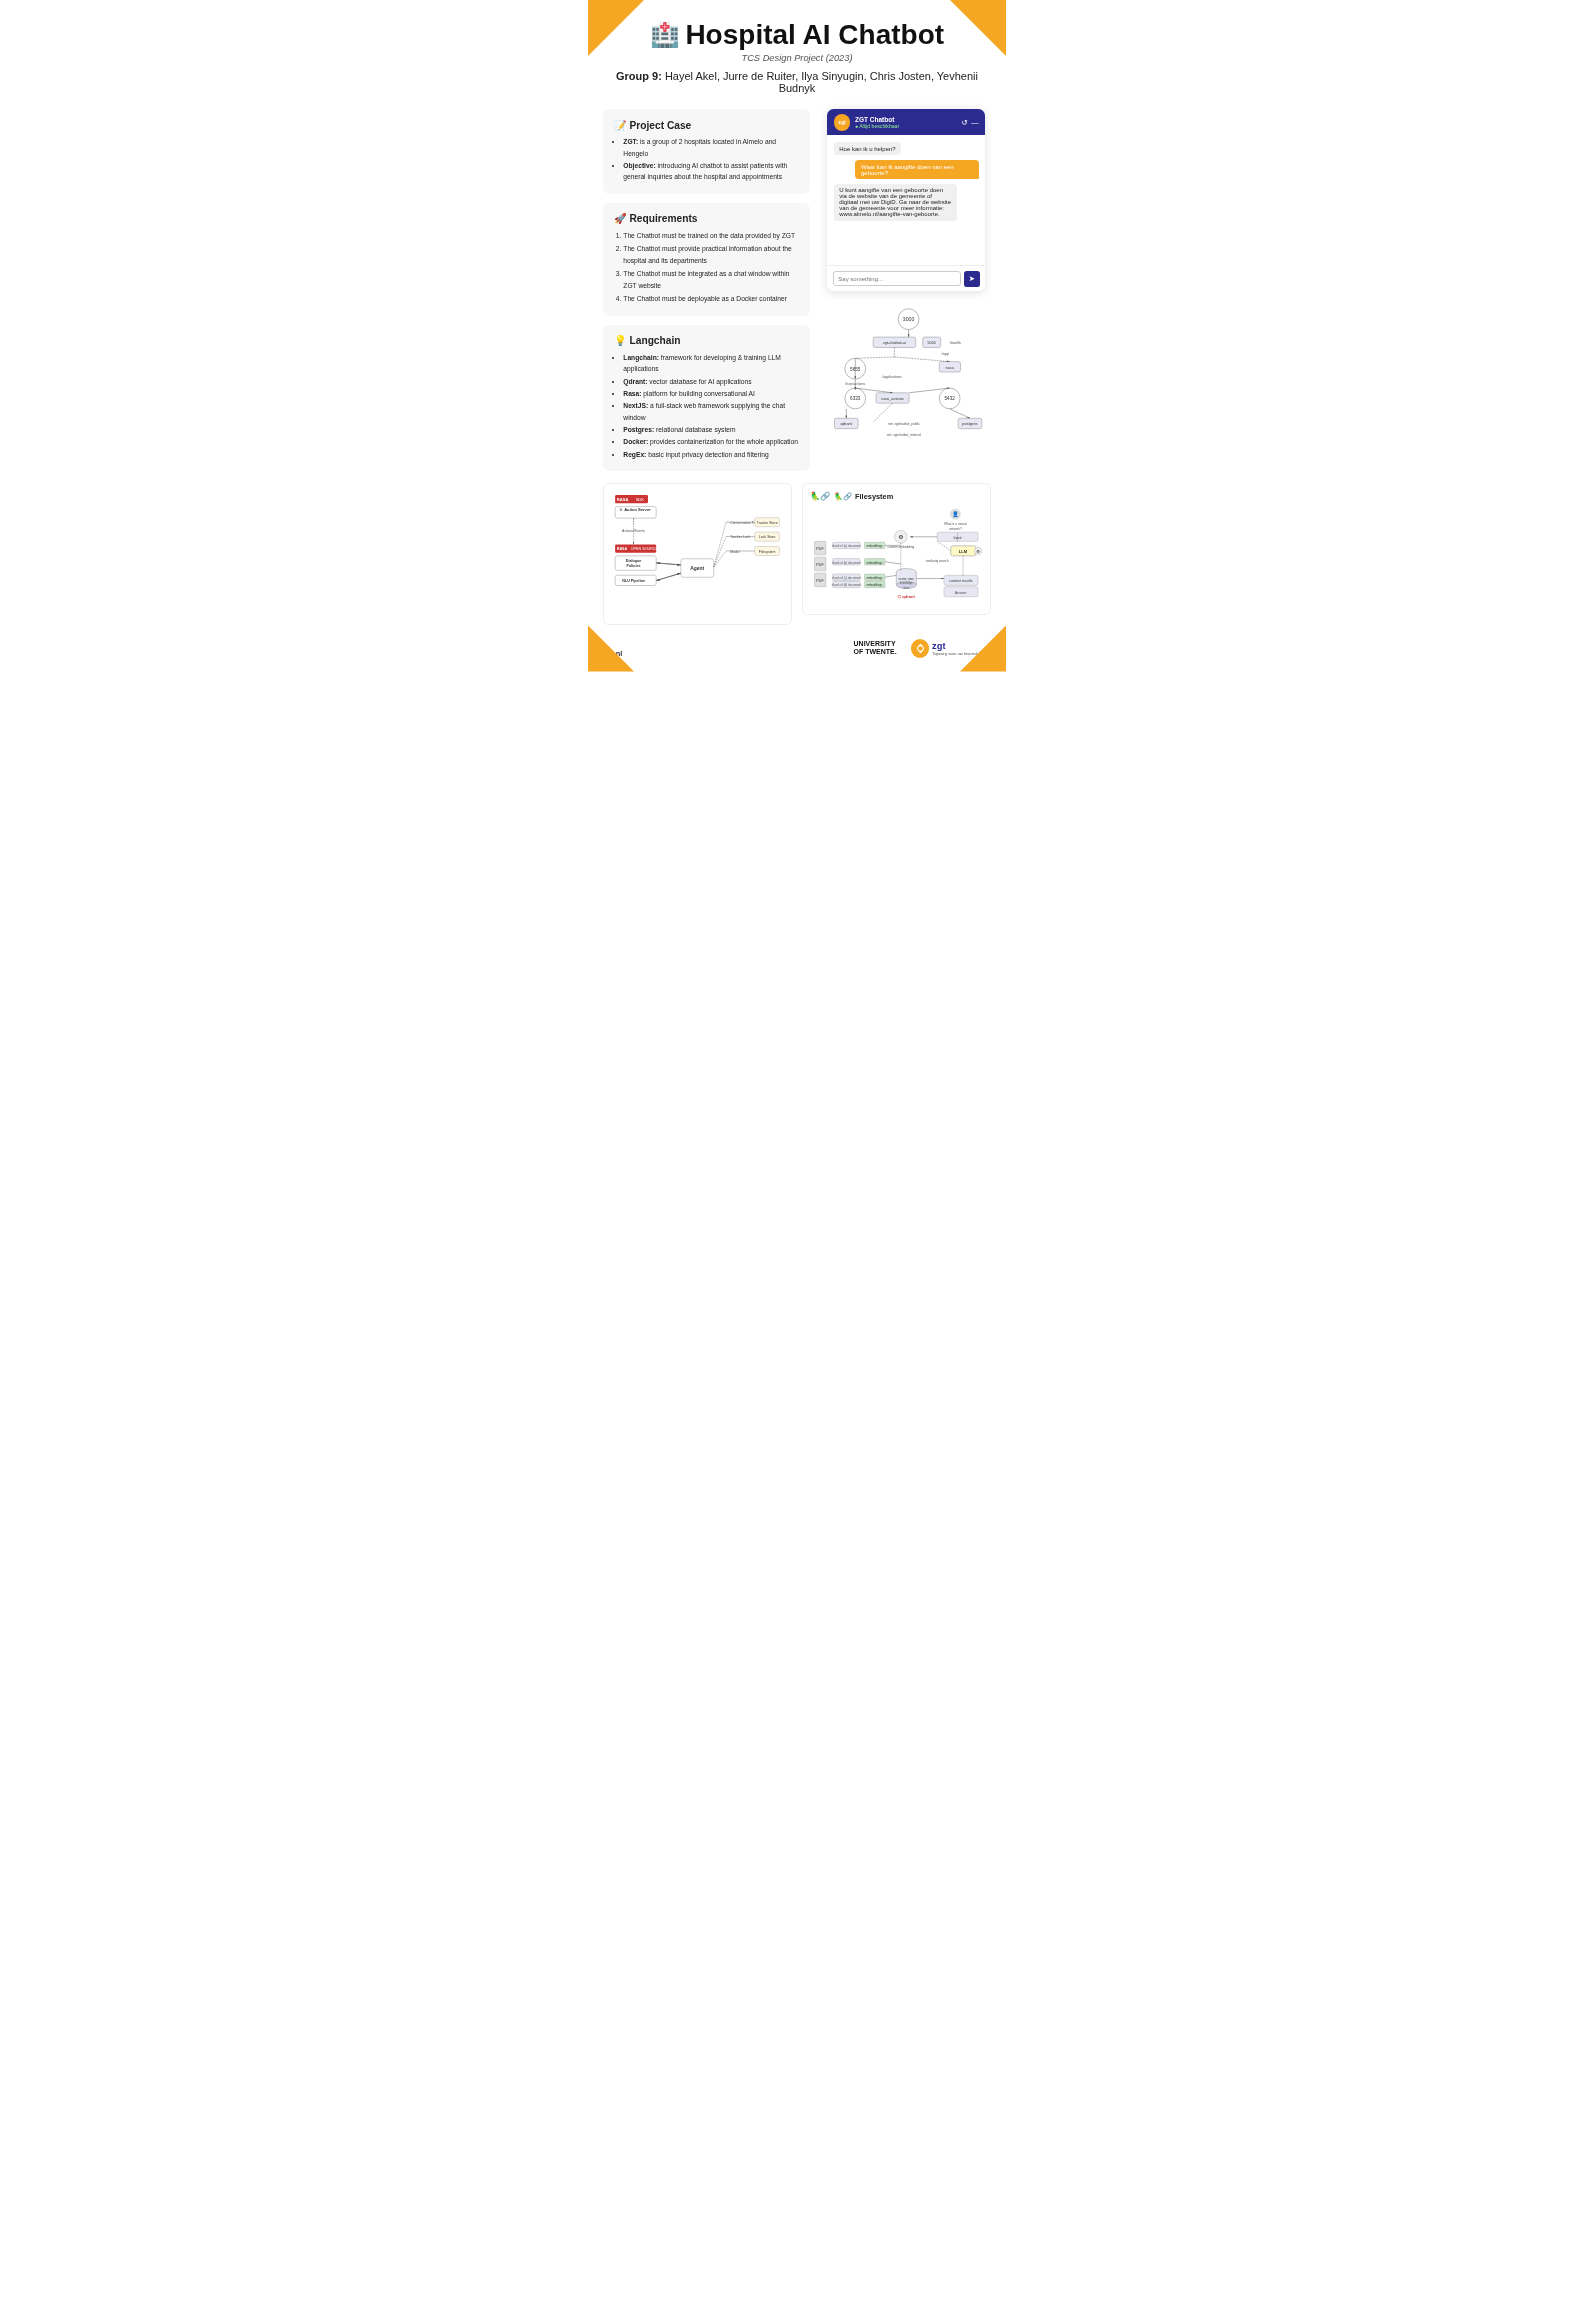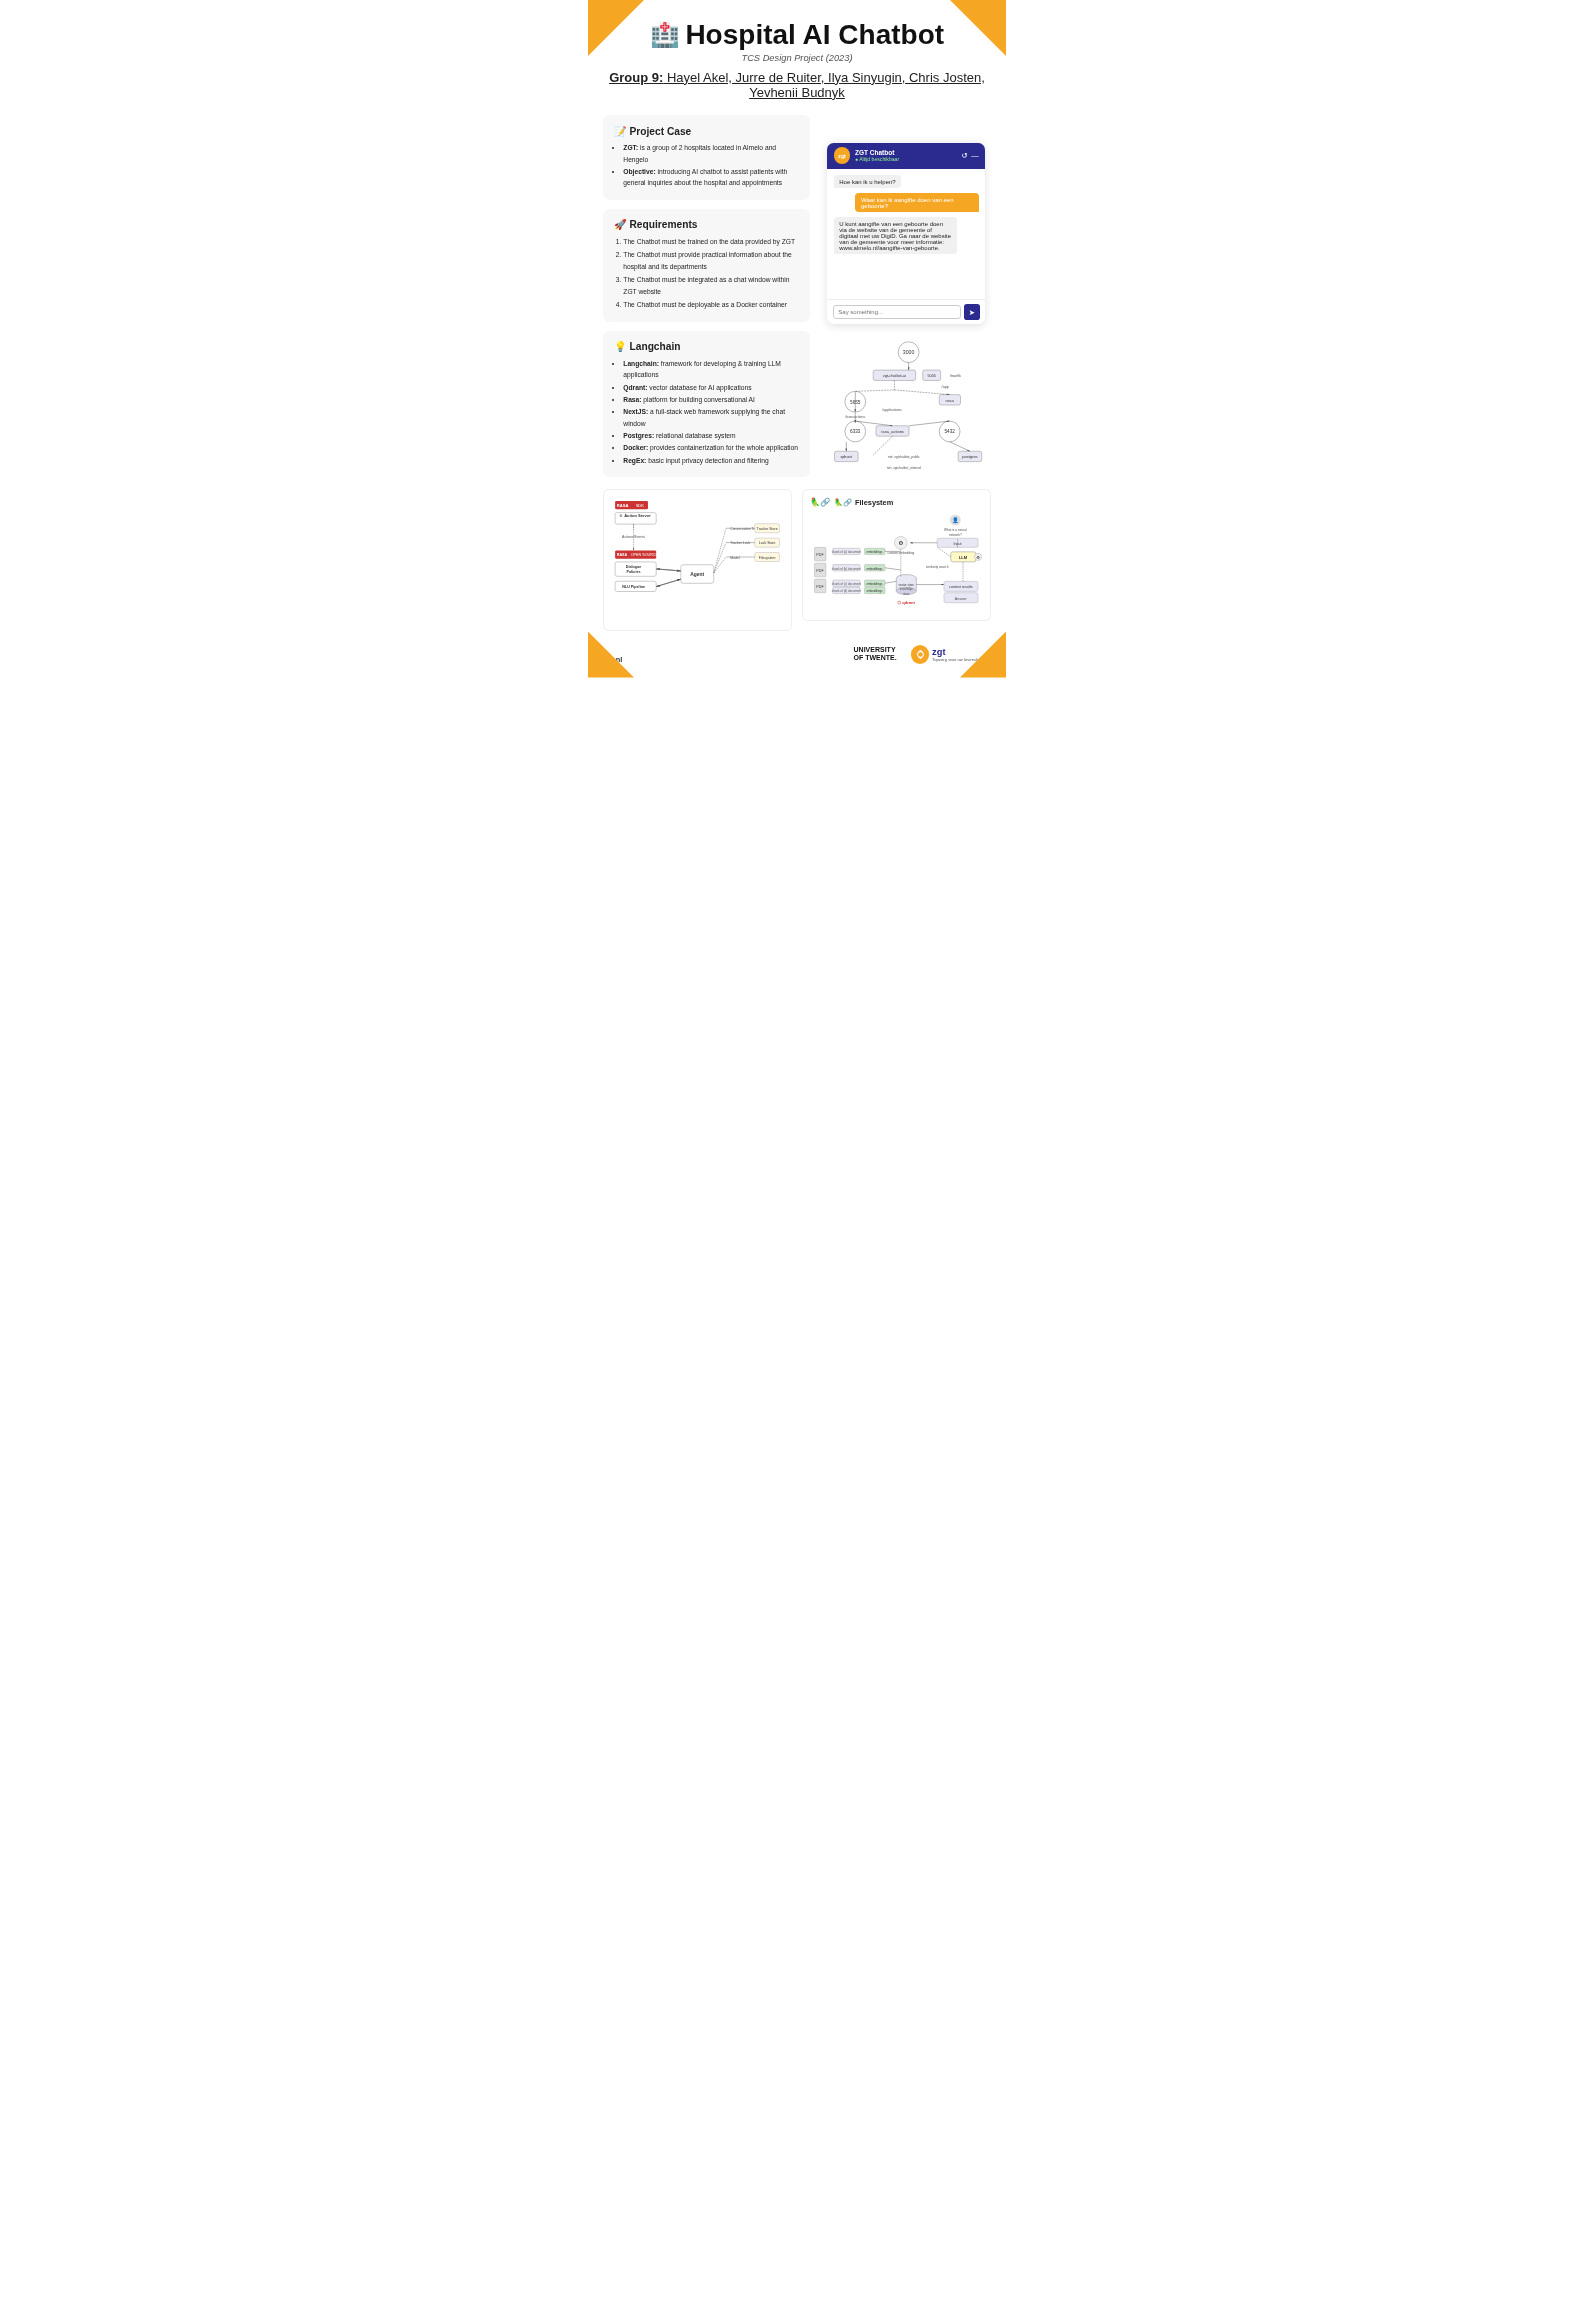--- a/index.html
+++ b/index.html
@@ -68,35 +68,34 @@
       color: #111;
     }
     .header .subtitle {
       font-style: italic;
       font-size: 9.3px;
       color: #555;
       margin-bottom: 6.5px;
       text-align: center;
     }
     .header .group-line {
-      font-size: 13px;
+      font-size: 11px;
       color: #222;
       font-weight: 400;
-      text-decoration: underline;
     }
     .header .group-line strong {
       font-weight: 800;
     }
 
     
     .main-content {
       display: flex;
       gap: 11px;
       padding: 11px 15px 7.4px;
-      align-items: flex-end;
+      align-items: flex-start;
     }
     .left-col {
       flex: 1.1;
       display: flex;
       flex-direction: column;
       gap: 9.3px;
     }
     .right-col {
       flex: 0.9;
       display: flex;

